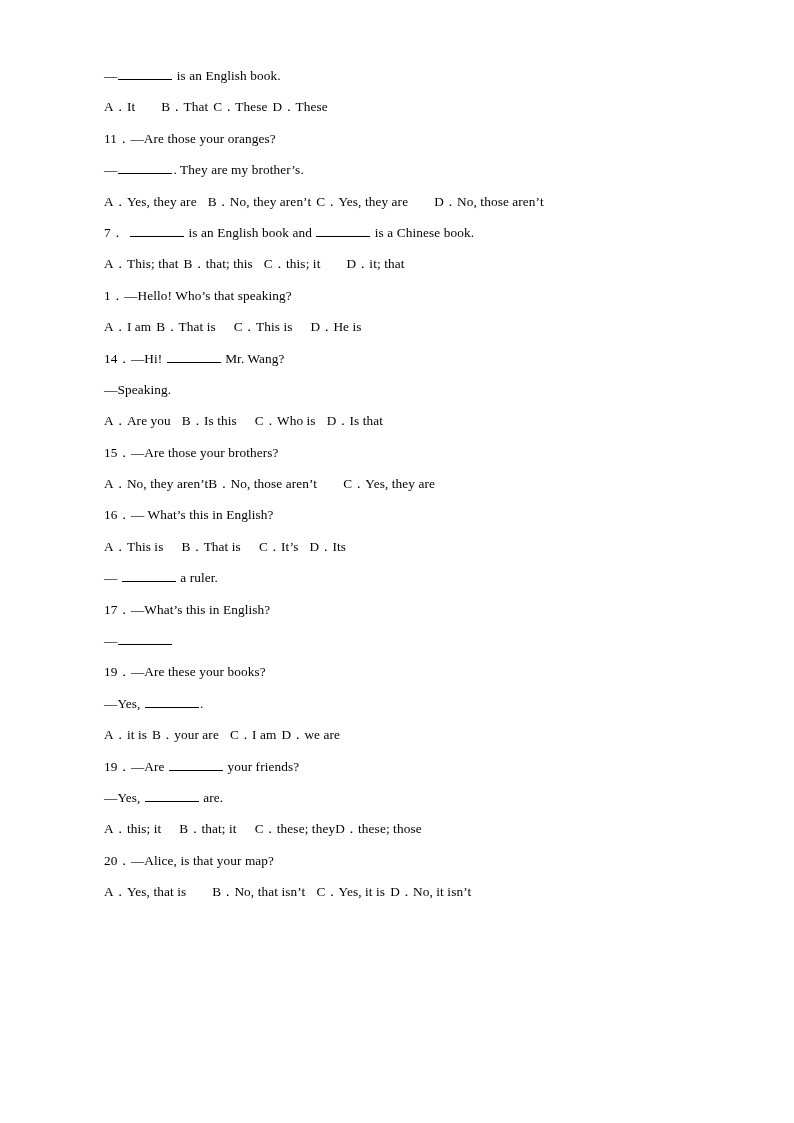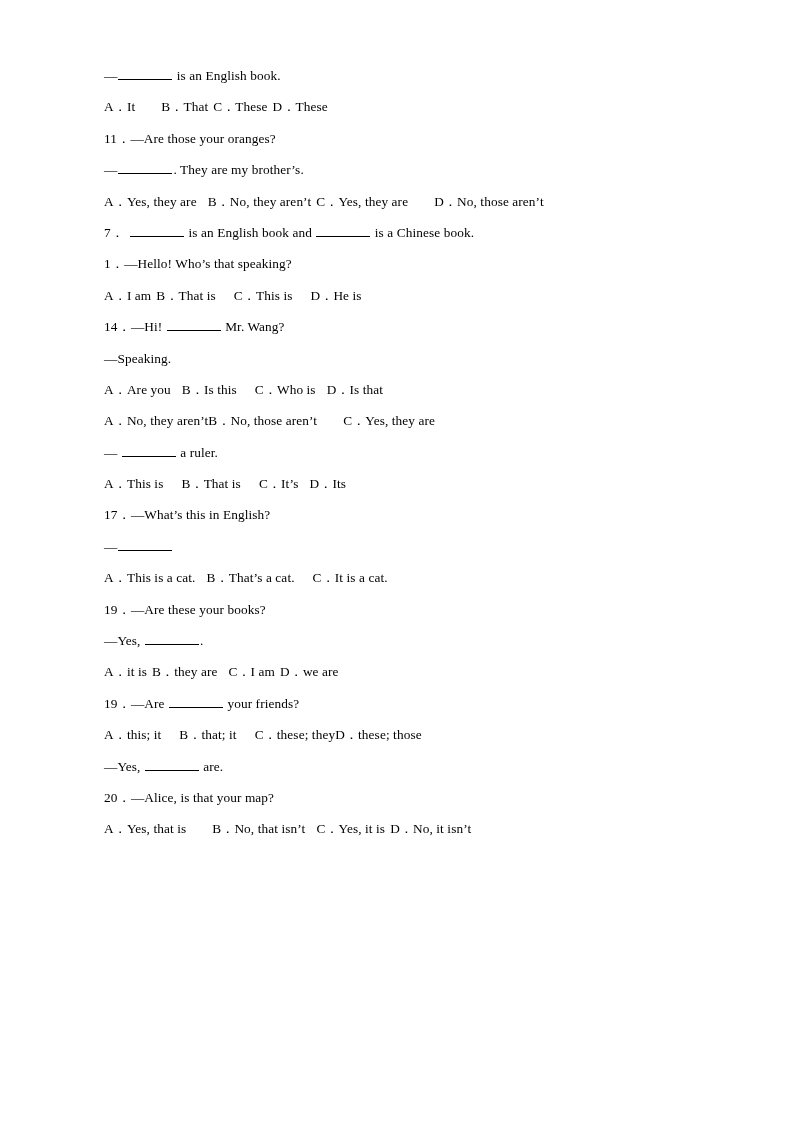--- a/index.html
+++ b/index.html
@@ -58,42 +58,44 @@
   <div id="content">
 
     <div class="line"><span>—</span><span class="blank b-md"></span> is an English book.</div>
     <div class="line"><span class="opt-mark">A．</span><span>It</span><span class="sp-xl"></span><span class="opt-mark">B．</span><span>That</span><span class="sp-s"></span><span class="opt-mark">C．</span><span>These</span><span class="sp-s"></span><span class="opt-mark">D．</span><span>These</span></div>
 
     <div class="line"><span>11．</span><span>—</span>Are those your oranges?</div>
     <div class="line"><span>—</span><span class="blank b-md"></span>. They are my brother’s.</div>
     <div class="line"><span class="opt-mark">A．</span><span>Yes, they are</span><span class="sp-m"></span><span class="opt-mark">B．</span><span>No, they aren’t</span><span class="sp-s"></span><span class="opt-mark">C．</span><span>Yes, they are</span><span class="sp-xl"></span><span class="opt-mark">D．</span><span>No, those aren’t</span></div>
 
     <div class="line"><span>7．</span><span class="sp-s"></span><span class="blank b-md"></span> is an English book and <span class="blank b-md"></span> is a Chinese book.</div>
+    <div class="line"><span class="opt-mark">A．</span><span>This; that</span><span class="sp-s"></span><span class="opt-mark">B．</span><span>that; this</span><span class="sp-m"></span><span class="opt-mark">C．</span><span>this; it</span><span class="sp-xl"></span><span class="opt-mark">D．</span><span>it; that</span></div>
 
     <div class="line"><span>1．</span><span>—</span>Hello! Who’s that speaking?</div>
     <div class="line"><span class="opt-mark">A．</span><span>I am</span><span class="sp-s"></span><span class="opt-mark">B．</span><span>That is</span><span class="sp-l"></span><span class="opt-mark">C．</span><span>This is</span><span class="sp-l"></span><span class="opt-mark">D．</span><span>He is</span></div>
 
     <div class="line"><span>14．</span><span>—</span>Hi! <span class="blank b-md"></span> Mr. Wang?</div>
     <div class="line"><span>—</span>Speaking.</div>
     <div class="line"><span class="opt-mark">A．</span><span>Are you</span><span class="sp-m"></span><span class="opt-mark">B．</span><span>Is this</span><span class="sp-l"></span><span class="opt-mark">C．</span><span>Who is</span><span class="sp-m"></span><span class="opt-mark">D．</span><span>Is that</span></div>
 
+    <div class="line"><span>15．</span><span>—</span>Are those your brothers?</div>
     <div class="line"><span class="opt-mark">A．</span><span>No, they aren’t</span><span class="opt-mark">B．</span><span>No, those aren’t</span><span class="sp-xl"></span><span class="opt-mark">C．</span><span>Yes, they are</span></div>
 
+    <div class="line"><span>16．</span><span>—</span> What’s this in English?</div>
+    <div class="line"><span class="opt-mark">A．</span><span>This is</span><span class="sp-l"></span><span class="opt-mark">B．</span><span>That is</span><span class="sp-l"></span><span class="opt-mark">C．</span><span>It’s</span><span class="sp-m"></span><span class="opt-mark">D．</span><span>Its</span></div>
     <div class="line"><span>—</span> <span class="blank b-md"></span> a ruler.</div>
-    <div class="line"><span class="opt-mark">A．</span><span>This is</span><span class="sp-l"></span><span class="opt-mark">B．</span><span>That is</span><span class="sp-l"></span><span class="opt-mark">C．</span><span>It’s</span><span class="sp-m"></span><span class="opt-mark">D．</span><span>Its</span></div>
 
     <div class="line"><span>17．</span><span>—</span>What’s this in English?</div>
     <div class="line"><span>—</span><span class="blank b-md"></span></div>
-    <div class="line"><span class="opt-mark">A．</span><span>This is a cat.</span><span class="sp-m"></span><span class="opt-mark">B．</span><span>That’s a cat.</span><span class="sp-l"></span><span class="opt-mark">C．</span><span>It is a cat.</span></div>
 
     <div class="line"><span>19．</span><span>—</span>Are these your books?</div>
     <div class="line"><span>—</span>Yes, <span class="blank b-md"></span>.</div>
-    <div class="line"><span class="opt-mark">A．</span><span>it is</span><span class="sp-s"></span><span class="opt-mark">B．</span><span>they are</span><span class="sp-m"></span><span class="opt-mark">C．</span><span>I am</span><span class="sp-s"></span><span class="opt-mark">D．</span><span>we are</span></div>
+    <div class="line"><span class="opt-mark">A．</span><span>it is</span><span class="sp-s"></span><span class="opt-mark">B．</span><span>your are</span><span class="sp-m"></span><span class="opt-mark">C．</span><span>I am</span><span class="sp-s"></span><span class="opt-mark">D．</span><span>we are</span></div>
 
     <div class="line"><span>19．</span><span>—</span>Are <span class="blank b-md"></span> your friends?</div>
+    <div class="line"><span>—</span>Yes, <span class="blank b-md"></span> are.</div>
     <div class="line"><span class="opt-mark">A．</span><span>this; it</span><span class="sp-l"></span><span class="opt-mark">B．</span><span>that; it</span><span class="sp-l"></span><span class="opt-mark">C．</span><span>these; they</span><span class="opt-mark">D．</span><span>these; those</span></div>
-    <div class="line"><span>—</span>Yes, <span class="blank b-md"></span> are.</div>
 
     <div class="line"><span>20．</span><span>—</span>Alice, is that your map?</div>
     <div class="line"><span class="opt-mark">A．</span><span>Yes, that is</span><span class="sp-xl"></span><span class="opt-mark">B．</span><span>No, that isn’t</span><span class="sp-m"></span><span class="opt-mark">C．</span><span>Yes, it is</span><span class="sp-s"></span><span class="opt-mark">D．</span><span>No, it isn’t</span></div>
 
   </div>
 </div>
 
 </body></html>

